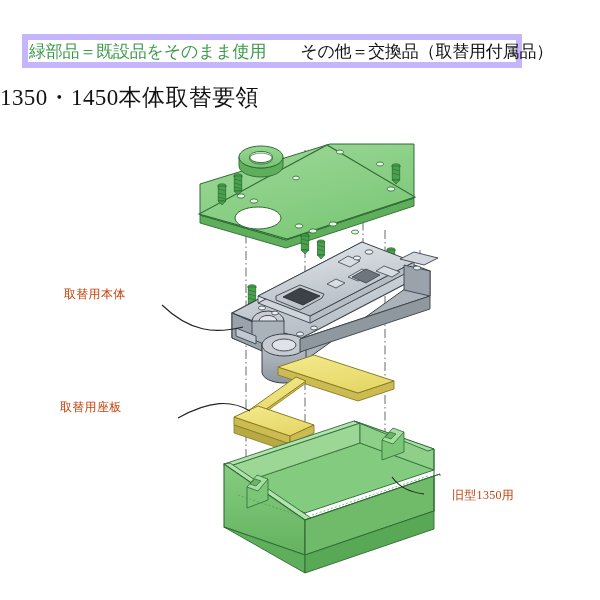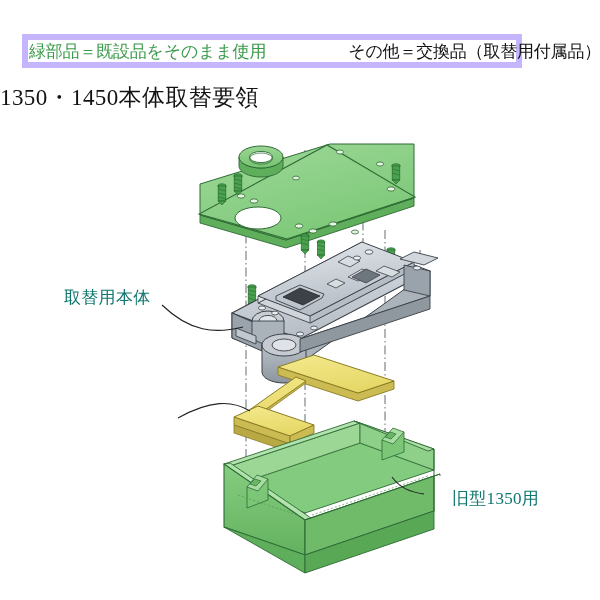--- a/index.html
+++ b/index.html
@@ -38,21 +38,20 @@
     letter-spacing: -0.2px;
     white-space: nowrap;
   }
   .legend-spacer { width: 34px; flex: 0 0 auto; }
   .legend-black {
     font-size: 17px;
     line-height: 1;
     color: #111111;
     letter-spacing: -0.2px;
     white-space: nowrap;
-    margin-left: 48px;
   }
 
   
   .diagram-title {
     position: absolute;
     left: 0;
     top: 84px;
     width: 600px;
     text-align: left;
     font-size: 23px;
@@ -68,23 +67,23 @@
     left: 0;
     top: 0;
     width: 600px;
     height: 600px;
   }
   .figure-stage svg { display: block; }
 
   
   .callout {
     position: absolute;
-    font-size: 17px;
+    font-size: 12px;
     line-height: 1.5;
-    color: #0f766e;
+    color: #c2410c;
     white-space: nowrap;
     letter-spacing: 0.3px;
   }
   #callout-body      { left: 64px;  top: 285px; }
   #callout-baseplate { left: 60px;  top: 398px; }
   #callout-case      { left: 428px; top: 486px; margin-left: 24px; }
 </style>
 </head>
 <body>
 
@@ -335,17 +334,18 @@
     <path d="M162,305 C190,332 215,334 243,327"></path>
     <path d="M178,418 C210,400 232,400 250,411"></path>
     <path d="M424,494 C410,492 400,488 392,477"></path>
   </g>
 </svg>
 </div>
 
 <div class="callout" id="callout-body">取替用本体</div>
 
 <div class="callout" id="callout-baseplate">
+  <div>取替用座板</div>
 </div>
 
 <div class="callout" id="callout-case">
   <div>旧型1350用</div>
 </div>
 
 </body></html>

